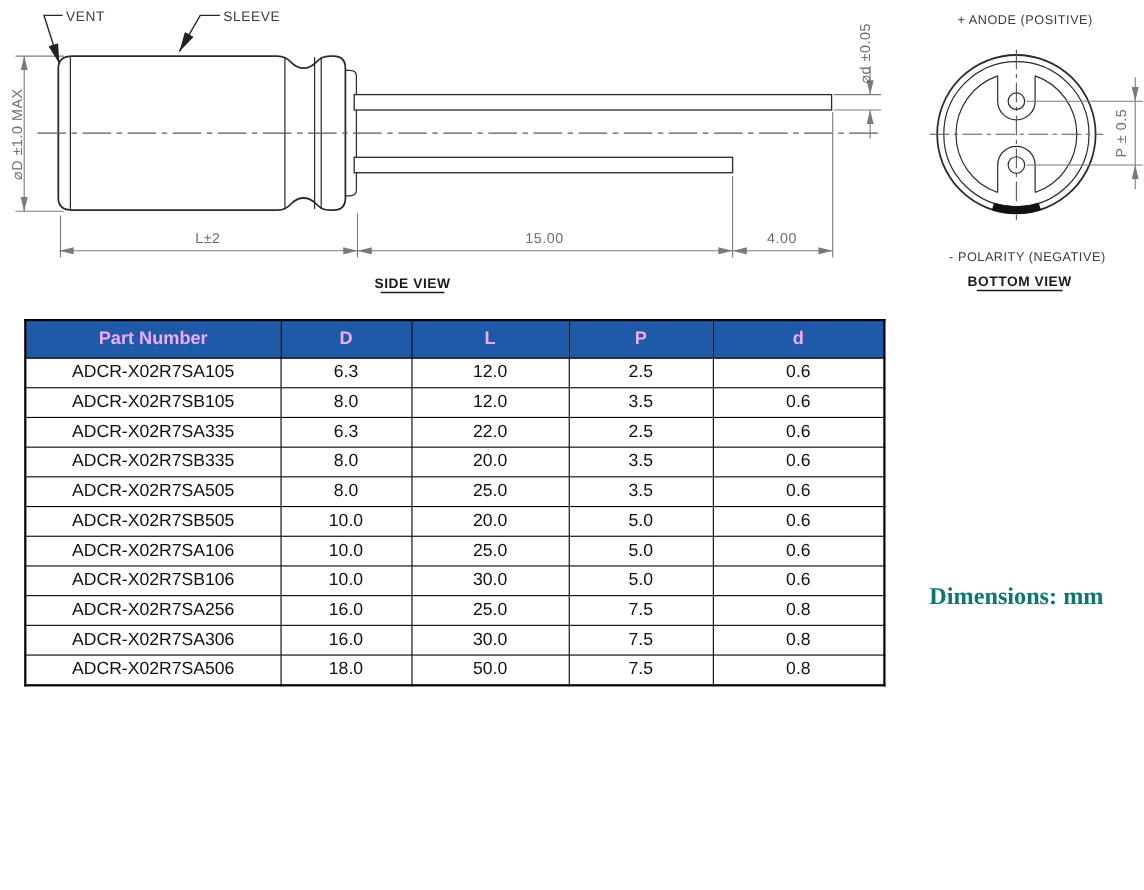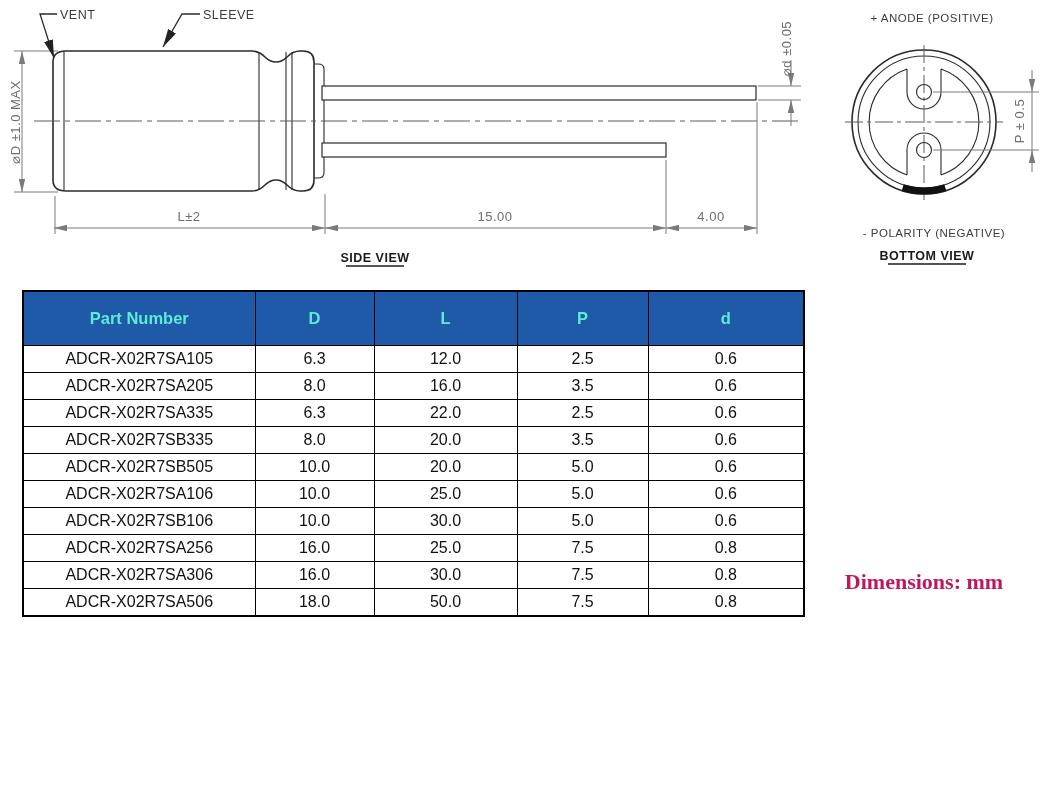--- a/index.html
+++ b/index.html
@@ -14,28 +14,28 @@
   .cl{stroke:#5a5a5a;stroke-width:1;fill:none;stroke-dasharray:26 5 5 5;}
   .cl2{stroke:#5a5a5a;stroke-width:1;fill:none;stroke-dasharray:18 4 4 4;}
   .dimtxt{font-size:13px;fill:#6e6e6e;letter-spacing:0.5px;}
   .lbltxt{font-size:12.5px;fill:#3c3c3c;letter-spacing:0.5px;}
   .captxt{font-size:12.5px;font-weight:700;fill:#1a1a1a;letter-spacing:0.5px;}
   .leader{stroke:#2b2b2b;stroke-width:1.3;fill:none;}
   .underln{stroke:#1a1a1a;stroke-width:1.4;}
   
   #spec-table{position:absolute;left:22px;top:290px;width:781px;border-collapse:collapse;
               table-layout:fixed;border:2px solid #000;}
-  #spec-table th{height:29px;color:#5eead4;font-size:16.5px;font-weight:700;
-                 border:1px solid #000;text-align:center;padding:12px;}
+  #spec-table th{height:29px;color:#f0abfc;font-size:16.5px;font-weight:700;
+                 border:1px solid #000;text-align:center;padding:2px;}
   #spec-table td{height:26px;font-size:16px;color:#111;border:1px solid #000;
                  text-align:center;padding:0;}
   
   #dim-note{position:absolute;left:836px;top:529px;width:176px;text-align:center;
             font-family:"Liberation Serif","DejaVu Serif",serif;font-weight:700;
-            font-size:22px;color:#be185d;margin-top:40px;}
+            font-size:22px;color:#0f766e;}
 </style>
 </head>
 <body>
 
 <div id="canvas">
 
   <svg id="drawing" width="1040" height="285" viewBox="0 0 1040 285">
     <defs>
       <marker id="arrG" viewBox="0 0 12 6" refX="12" refY="3" markerWidth="13" markerHeight="6.5" orient="auto-start-reverse">
           <path d="M0,0 L12,3 L0,6 Z" fill="#7a7a7a"></path>
@@ -158,37 +158,44 @@
     </thead>
     <tbody>
         <tr>
           <td>ADCR-X02R7SA105</td>
           <td>6.3</td>
           <td>12.0</td>
           <td>2.5</td>
           <td>0.6</td>
         </tr>
         <tr>
-          <td>ADCR-X02R7SA205</td>
+          <td>ADCR-X02R7SB105</td>
           <td>8.0</td>
-          <td>16.0</td>
+          <td>12.0</td>
           <td>3.5</td>
           <td>0.6</td>
         </tr>
         <tr>
           <td>ADCR-X02R7SA335</td>
           <td>6.3</td>
           <td>22.0</td>
           <td>2.5</td>
           <td>0.6</td>
         </tr>
         <tr>
           <td>ADCR-X02R7SB335</td>
           <td>8.0</td>
           <td>20.0</td>
+          <td>3.5</td>
+          <td>0.6</td>
+        </tr>
+        <tr>
+          <td>ADCR-X02R7SA505</td>
+          <td>8.0</td>
+          <td>25.0</td>
           <td>3.5</td>
           <td>0.6</td>
         </tr>
         <tr>
           <td>ADCR-X02R7SB505</td>
           <td>10.0</td>
           <td>20.0</td>
           <td>5.0</td>
           <td>0.6</td>
         </tr>

